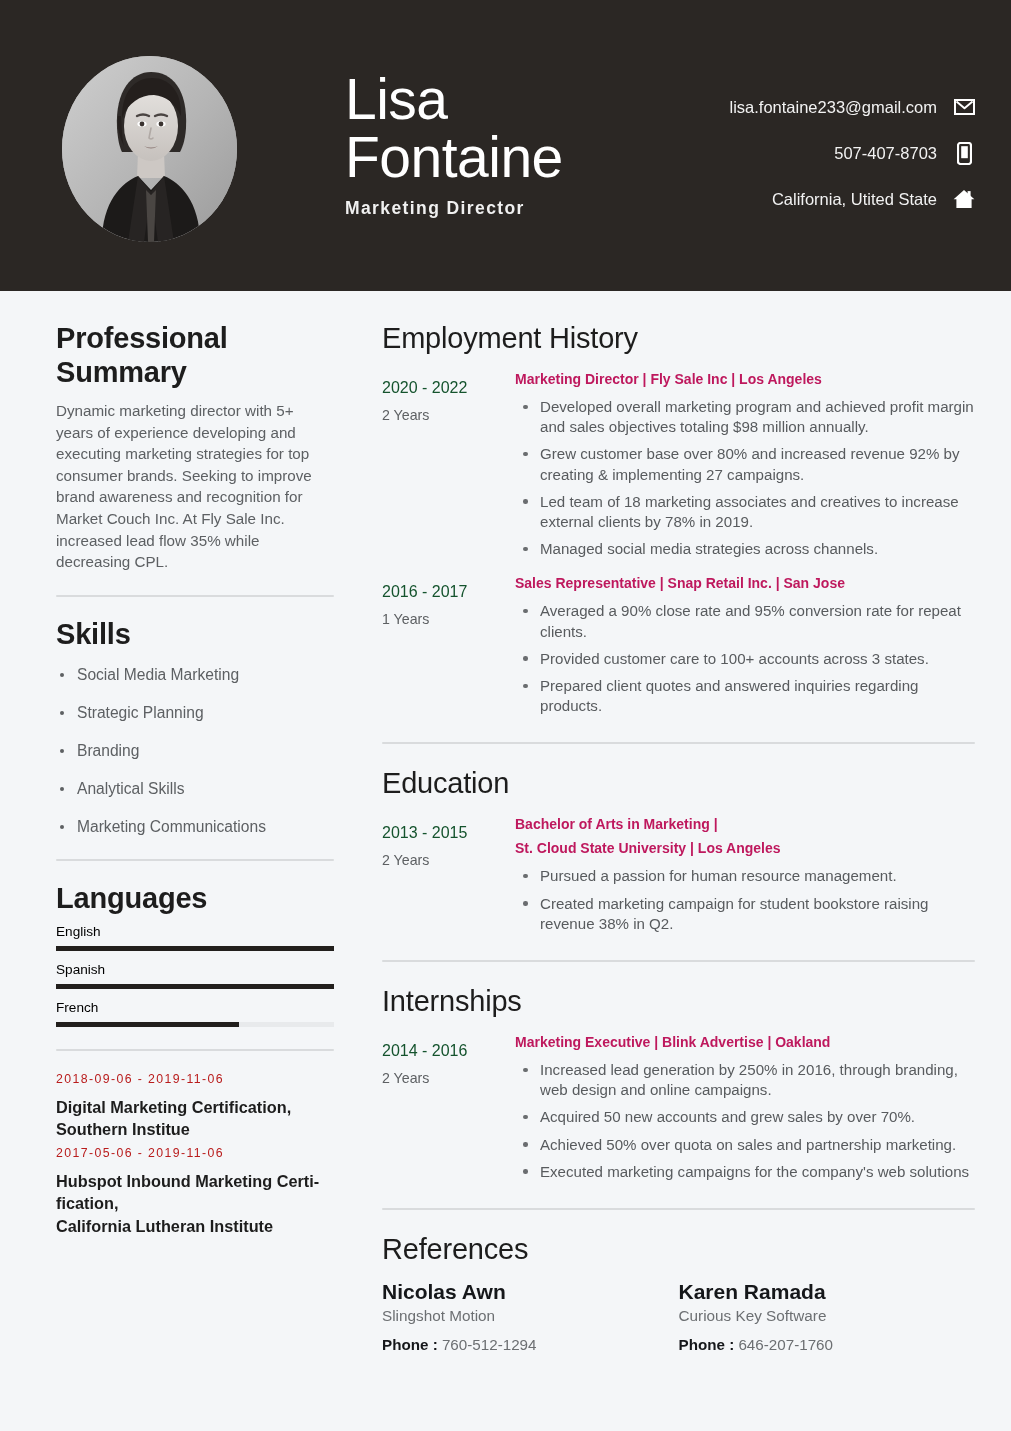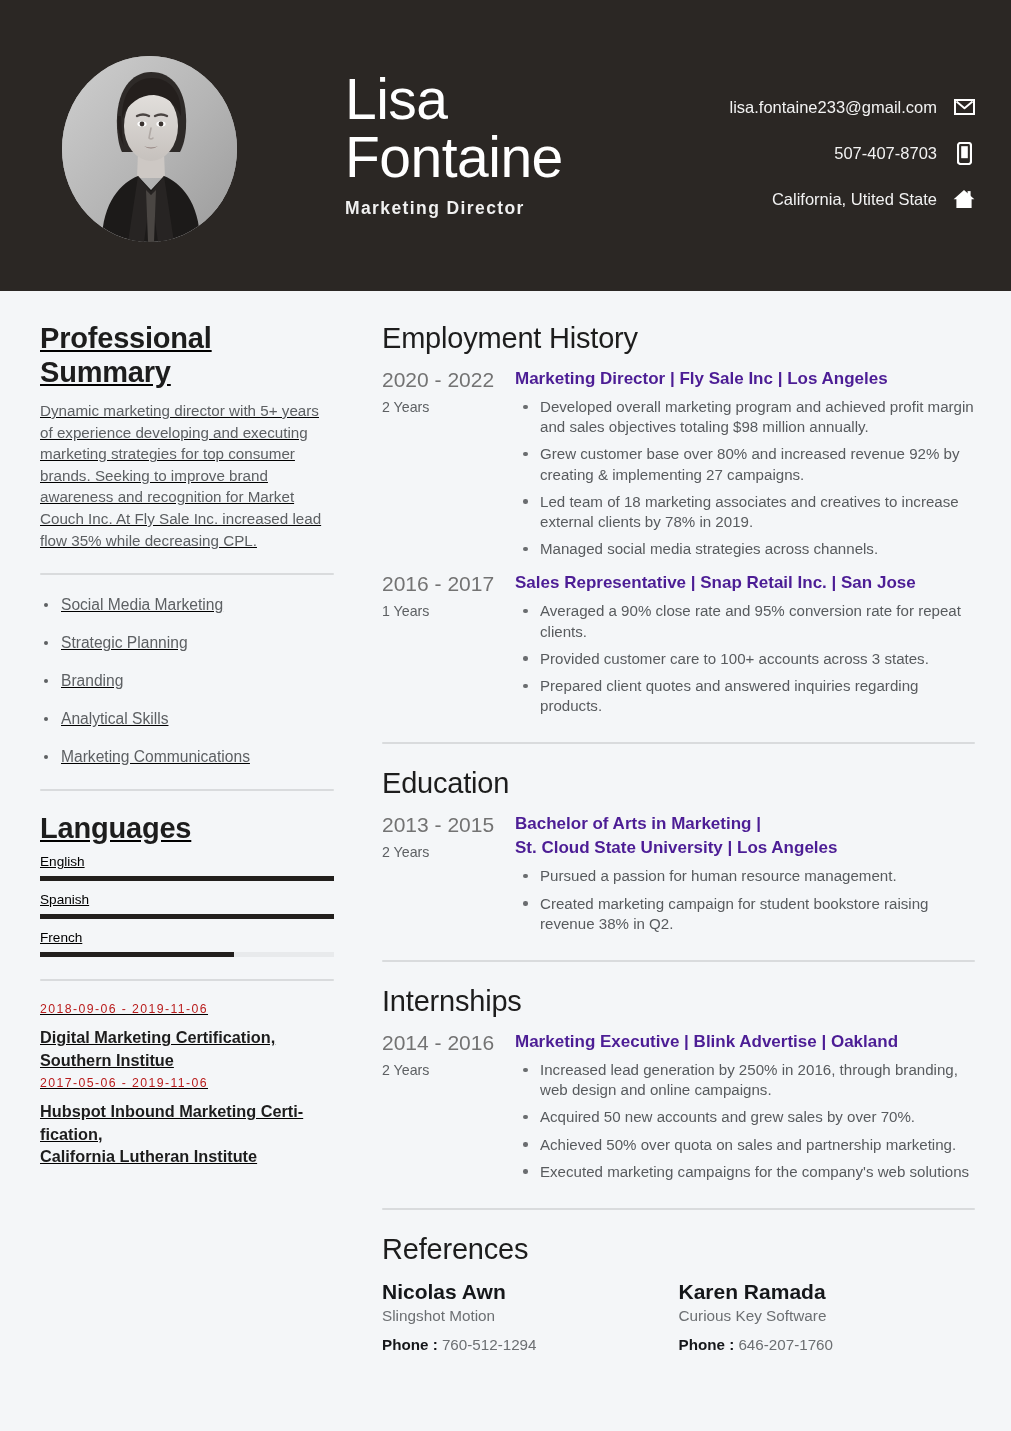--- a/index.html
+++ b/index.html
@@ -92,22 +92,21 @@
   }
   .contact-icon svg { display: block; fill: #ffffff; }
 
   
   .body {
     display: flex;
     padding: 0;
   }
   .col-left {
     width: 372px;
-    padding: 30px 38px 0 40px;
-    text-decoration: underline;
+    padding: 30px 38px 0 56px;
   }
   .col-right {
     width: 639px;
     padding: 30px 36px 0 10px;
   }
 
   
   .sec-title {
     font-size: 29px;
     font-weight: 400;
@@ -197,35 +196,36 @@
   .entry {
     display: flex;
     margin-top: 12px;
   }
   .entry-meta {
     width: 133px;
     flex: 0 0 133px;
     padding-top: 2px;
   }
   .entry-range {
-    font-size: 21px;
-    color: #737373;
+    font-size: 16px;
+    color: #14532d;
     line-height: 22px;
+    margin-top: 8px;
   }
   .entry-dur {
     margin-top: 7px;
     font-size: 14.2px;
     color: #5d6063;
     line-height: 18px;
   }
   .entry-body { flex: 1 1 auto; }
   .entry-head {
-    font-size: 17px;
+    font-size: 14px;
     font-weight: 700;
-    color: #4c1d95;
+    color: #be185d;
     line-height: 24px;
     margin-bottom: 6px;
   }
   .entry-bullets { list-style: none; }
   .entry-bullets li {
     position: relative;
     padding-left: 25px;
     font-size: 15.1px;
     line-height: 20.2px;
     color: #585b5e;
@@ -364,20 +364,21 @@
     <div class="col-left">
 
       <section>
         <h2 class="sec-title bold">Professional Summary</h2>
         <p class="summary-text">Dynamic marketing director with 5+ years of experience developing and executing marketing strategies for top consumer brands. Seeking to improve brand awareness and recognition for Market Couch Inc. At Fly Sale Inc. increased lead flow 35% while decreasing CPL.</p>
       </section>
 
       <div class="divider"></div>
 
       <section>
+        <h2 class="sec-title bold">Skills</h2>
         <ul class="skill-list">
           <li class="skill-item">Social Media Marketing</li>
           <li class="skill-item">Strategic Planning</li>
           <li class="skill-item">Branding</li>
           <li class="skill-item">Analytical Skills</li>
           <li class="skill-item">Marketing Communications</li>
         </ul>
       </section>
 
       <div class="divider"></div>

